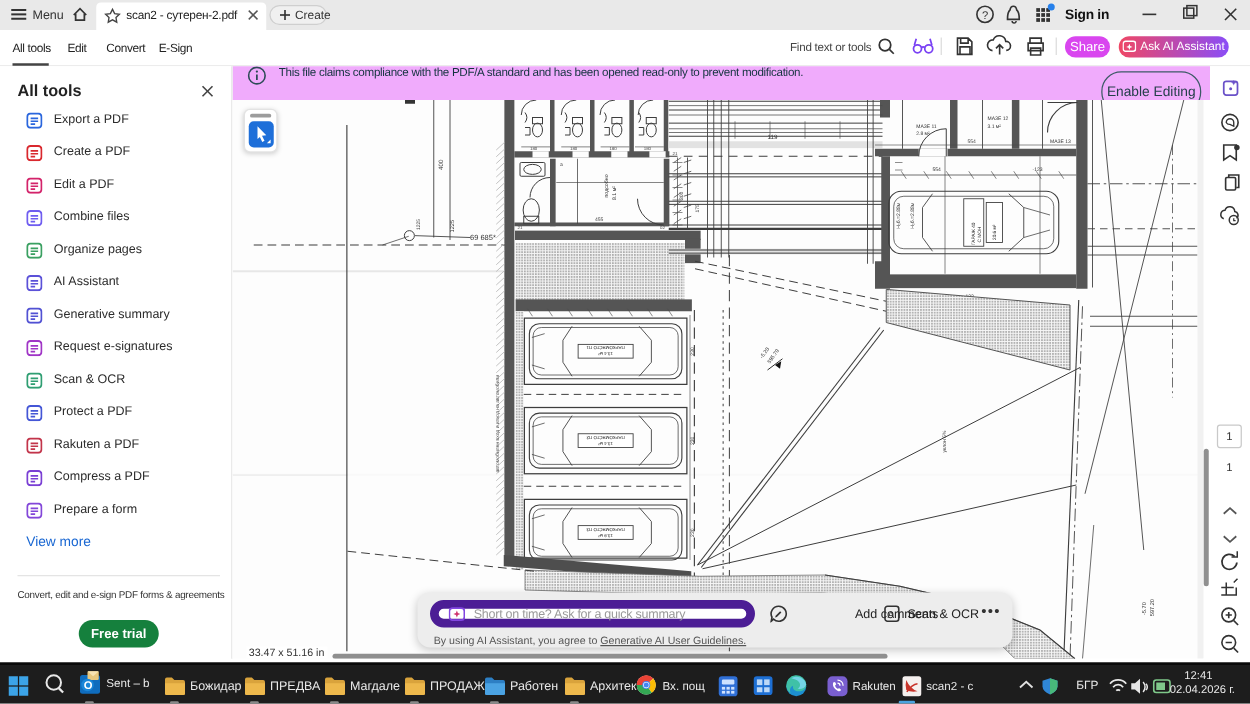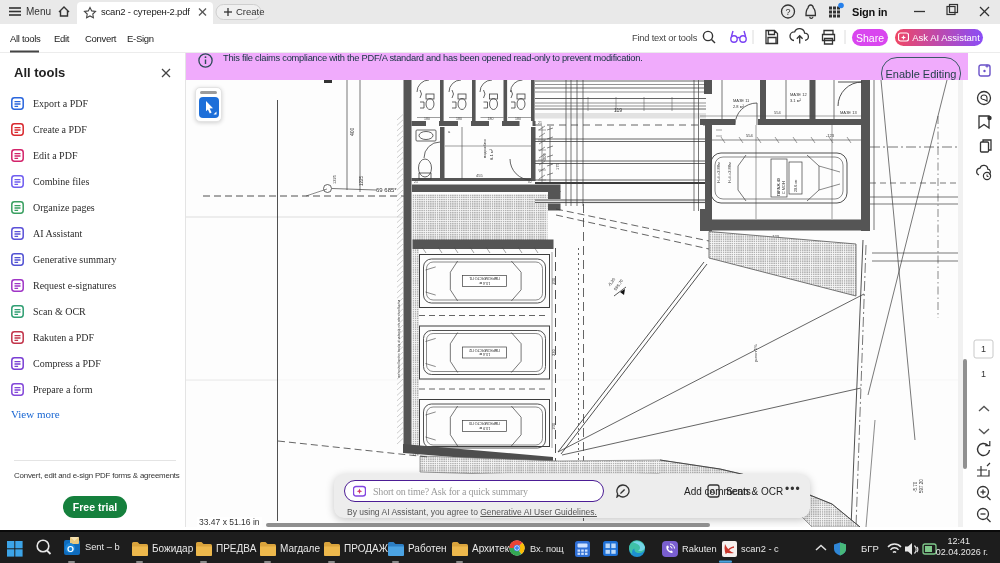--- a/index.html
+++ b/index.html
@@ -7,21 +7,21 @@
 body{font-family:"Liberation Sans",sans-serif;position:relative;background:#fff;}
 #tabbar{position:absolute;left:0;top:0;width:1000px;height:24px;background:#e9e9e9;}
 #toolbar{position:absolute;left:0;top:24px;width:1000px;height:29px;background:#fff;border-bottom:1px solid #ececec;}
 #notif{position:absolute;left:186px;top:53px;width:782px;height:27px;background:#f0abfc;display:flex;align-items:flex-start;}
 #railtop{position:absolute;left:968px;top:53px;width:32px;height:27px;background:#fff;}
 #sidebar{position:absolute;left:0;top:53px;width:186px;height:474px;background:#fff;border-right:1px solid #e4e4e4;}
 #content{position:absolute;left:186px;top:80px;width:777px;height:447px;background:#fff;overflow:hidden;}
 #rail{position:absolute;left:968px;top:80px;width:32px;height:447px;background:#fff;}
 #taskbar{position:absolute;left:0;top:530px;width:1000px;height:33px;background:#1d1d1d;border-top:2px solid #0a0a0a;}
 .pill{border-radius:16px;display:flex;align-items:center;justify-content:center;}
-.sideitem{display:flex;align-items:center;height:26px;padding-left:11px;font-family:Liberation Serif, serif;}
+.sideitem{display:flex;height:26px;padding-left:21px;}
 .sideitem span{font-size:10px;color:#2c2c2c;margin-left:9px;}
 .icn{width:13px;height:13px;flex:0 0 13px;}
 </style>
 </head>
 <body>
 
 <div id="tabbar">
   <svg width="1000" height="24" style="position:absolute;left:0;top:0">
 
     <g stroke="#333" stroke-width="1.6">
@@ -196,20 +196,27 @@
           <path d="M3.5 4.7 h6 M3.5 7 h6 M3.5 9.3 h3.6" stroke="#a035c6" stroke-width="1.3" fill="none"></path>
         </svg>
         <span>Request e-signatures</span>
       </div>
       <div class="sideitem">
         <svg class="icn" viewBox="0 0 13 13">
           <rect x="0.8" y="0.8" width="11.4" height="11.4" rx="2.6" fill="none" stroke="#2f9e72" stroke-width="1.5"></rect>
           <path d="M3.5 4.7 h6 M3.5 7 h6 M3.5 9.3 h3.6" stroke="#2f9e72" stroke-width="1.3" fill="none"></path>
         </svg>
         <span>Scan &amp; OCR</span>
+      </div>
+      <div class="sideitem">
+        <svg class="icn" viewBox="0 0 13 13">
+          <rect x="0.8" y="0.8" width="11.4" height="11.4" rx="2.6" fill="none" stroke="#4456d6" stroke-width="1.5"></rect>
+          <path d="M3.5 4.7 h6 M3.5 7 h6 M3.5 9.3 h3.6" stroke="#4456d6" stroke-width="1.3" fill="none"></path>
+        </svg>
+        <span>Protect a PDF</span>
       </div>
       <div class="sideitem">
         <svg class="icn" viewBox="0 0 13 13">
           <rect x="0.8" y="0.8" width="11.4" height="11.4" rx="2.6" fill="none" stroke="#c2344a" stroke-width="1.5"></rect>
           <path d="M3.5 4.7 h6 M3.5 7 h6 M3.5 9.3 h3.6" stroke="#c2344a" stroke-width="1.3" fill="none"></path>
         </svg>
         <span>Rakuten a PDF</span>
       </div>
       <div class="sideitem">
         <svg class="icn" viewBox="0 0 13 13">
@@ -586,21 +593,21 @@
     <div style="margin:3px 4px 0 4px;height:3px;border-radius:2px;background:#9c9c9c;"></div>
     <div style="position:absolute;left:3px;top:9px;width:20px;height:21px;background:#1e6fd9;border-radius:4px;">
       <svg width="20" height="21">
           <path d="M7 4 L14 11.2 L10.6 11.6 L12.6 15.6 L10.8 16.5 L8.9 12.5 L7 14.2 Z" fill="#fff"></path>
           <path d="M14.5 17.5 l3-0 -0 -3 Z" fill="#fff"></path>
         </svg>
     </div>
   </div>
 
   <div style="position:absolute;left:148px;top:394px;width:476px;height:44px;background:#ededed;border-radius:10px;box-shadow:0 2px 8px rgba(0,0,0,.22);"></div>
-  <div style="position:absolute;left:158px;top:400px;width:260px;height:22px;background:#fff;border:1px solid #4c1d95;border-radius:11px;display:flex;align-items:center;font-family:Liberation Serif, serif;">
+  <div style="position:absolute;left:158px;top:400px;width:260px;height:22px;background:#fff;border:7px solid #4c1d95;border-radius:11px;display:flex;align-items:center;">
     <svg width="13" height="13" style="margin-left:8px" viewBox="0 0 13 13">
         <rect x="0.5" y="1.5" width="12" height="9.5" rx="2.5" fill="none" stroke="#8246e0" stroke-width="1.4"></rect>
         <path d="M6.5 3.4 l.8 2 2 .8 -2 .8 -.8 2 -.8-2 -2-.8 2-.8Z" fill="#d0356f"></path>
       </svg>
     <span style="font-size:10px;color:#9a9a9a;margin-left:7px;letter-spacing:-0.2px;">Short on time? Ask for a quick summary</span>
   </div>
   <div style="position:absolute;left:430px;top:404px;display:flex;align-items:center;gap:48px;">
     <svg width="14" height="14" viewBox="0 0 14 14">
         <path d="M7 1 a6 6 0 1 1 -4.2 10.3 L1 13 l.6-3.2 A6 6 0 0 1 7 1 Z" fill="none" stroke="#333" stroke-width="1.3"></path>
         <path d="M4.5 8.6 l3.6-3.6 1 1 -3.6 3.6 -1.4.4 Z" fill="#333"></path>

